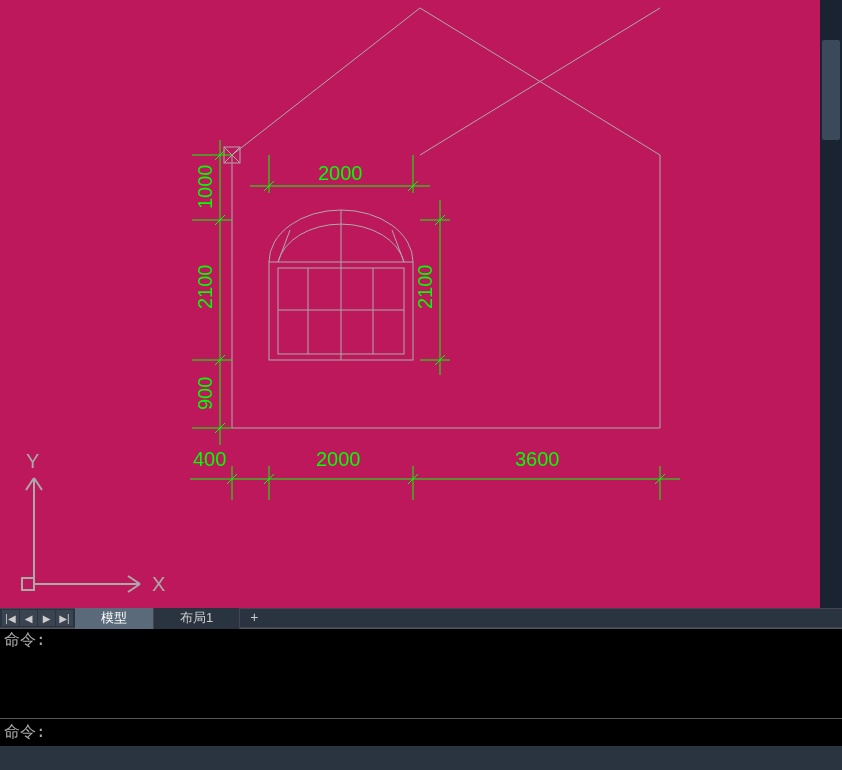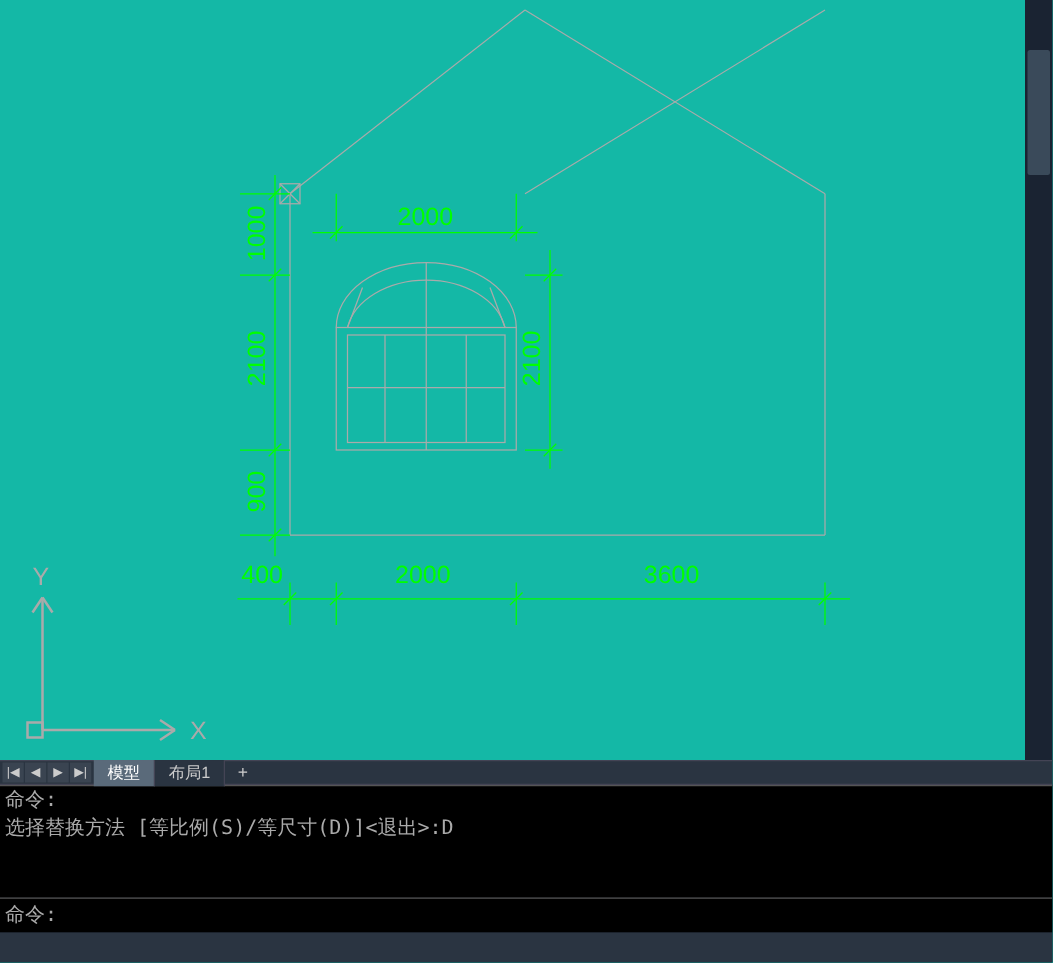--- a/index.html
+++ b/index.html
@@ -12,21 +12,21 @@
       height: 770px;
       background: #1a2332;
       font-family: "Microsoft YaHei", "SimSun", Arial, sans-serif;
       overflow: hidden;
       position: relative;
     }
     .canvas-area {
       position: relative;
       width: 100%;
       height: 608px;
-      background: #14b8a6;
+      background: #be185d;
     }
     .drawing-svg {
       position: absolute;
       top: 0;
       left: 0;
       width: 842px;
       height: 608px;
     }
     .tab-bar {
       height: 20px;
@@ -51,21 +51,21 @@
       display: flex;
       align-items: center;
       justify-content: center;
       cursor: pointer;
     }
     .tabs {
       display: flex;
       margin-left: 2px;
     }
     .tab {
-      padding: 2px 11px;
+      padding: 2px 26px;
       font-size: 13px;
       color: #ccc;
       background: #2a3441;
       cursor: pointer;
       border-right: 1px solid #445;
     }
     .tab.active {
       background: #5a6a7a;
       color: #fff;
     }
@@ -245,21 +245,20 @@
   </div>
   <div class="tabs">
     <div class="tab active">模型</div>
     <div class="tab">布局1</div>
     <div class="tab-add">+</div>
   </div>
 </div>
 
 <div class="command-history">
   <div class="line"><span>命令:</span></div>
-  <div class="line">选择替换方法 [等比例(S)/等尺寸(D)]&lt;退出&gt;:D</div>
 </div>
 
 <div class="command-input-bar">
   <span>命令:</span>
   <input class="command-input" type="text" value="" style="">
 </div>
 
 <div class="bottom-status"></div>
 
 </body></html>

